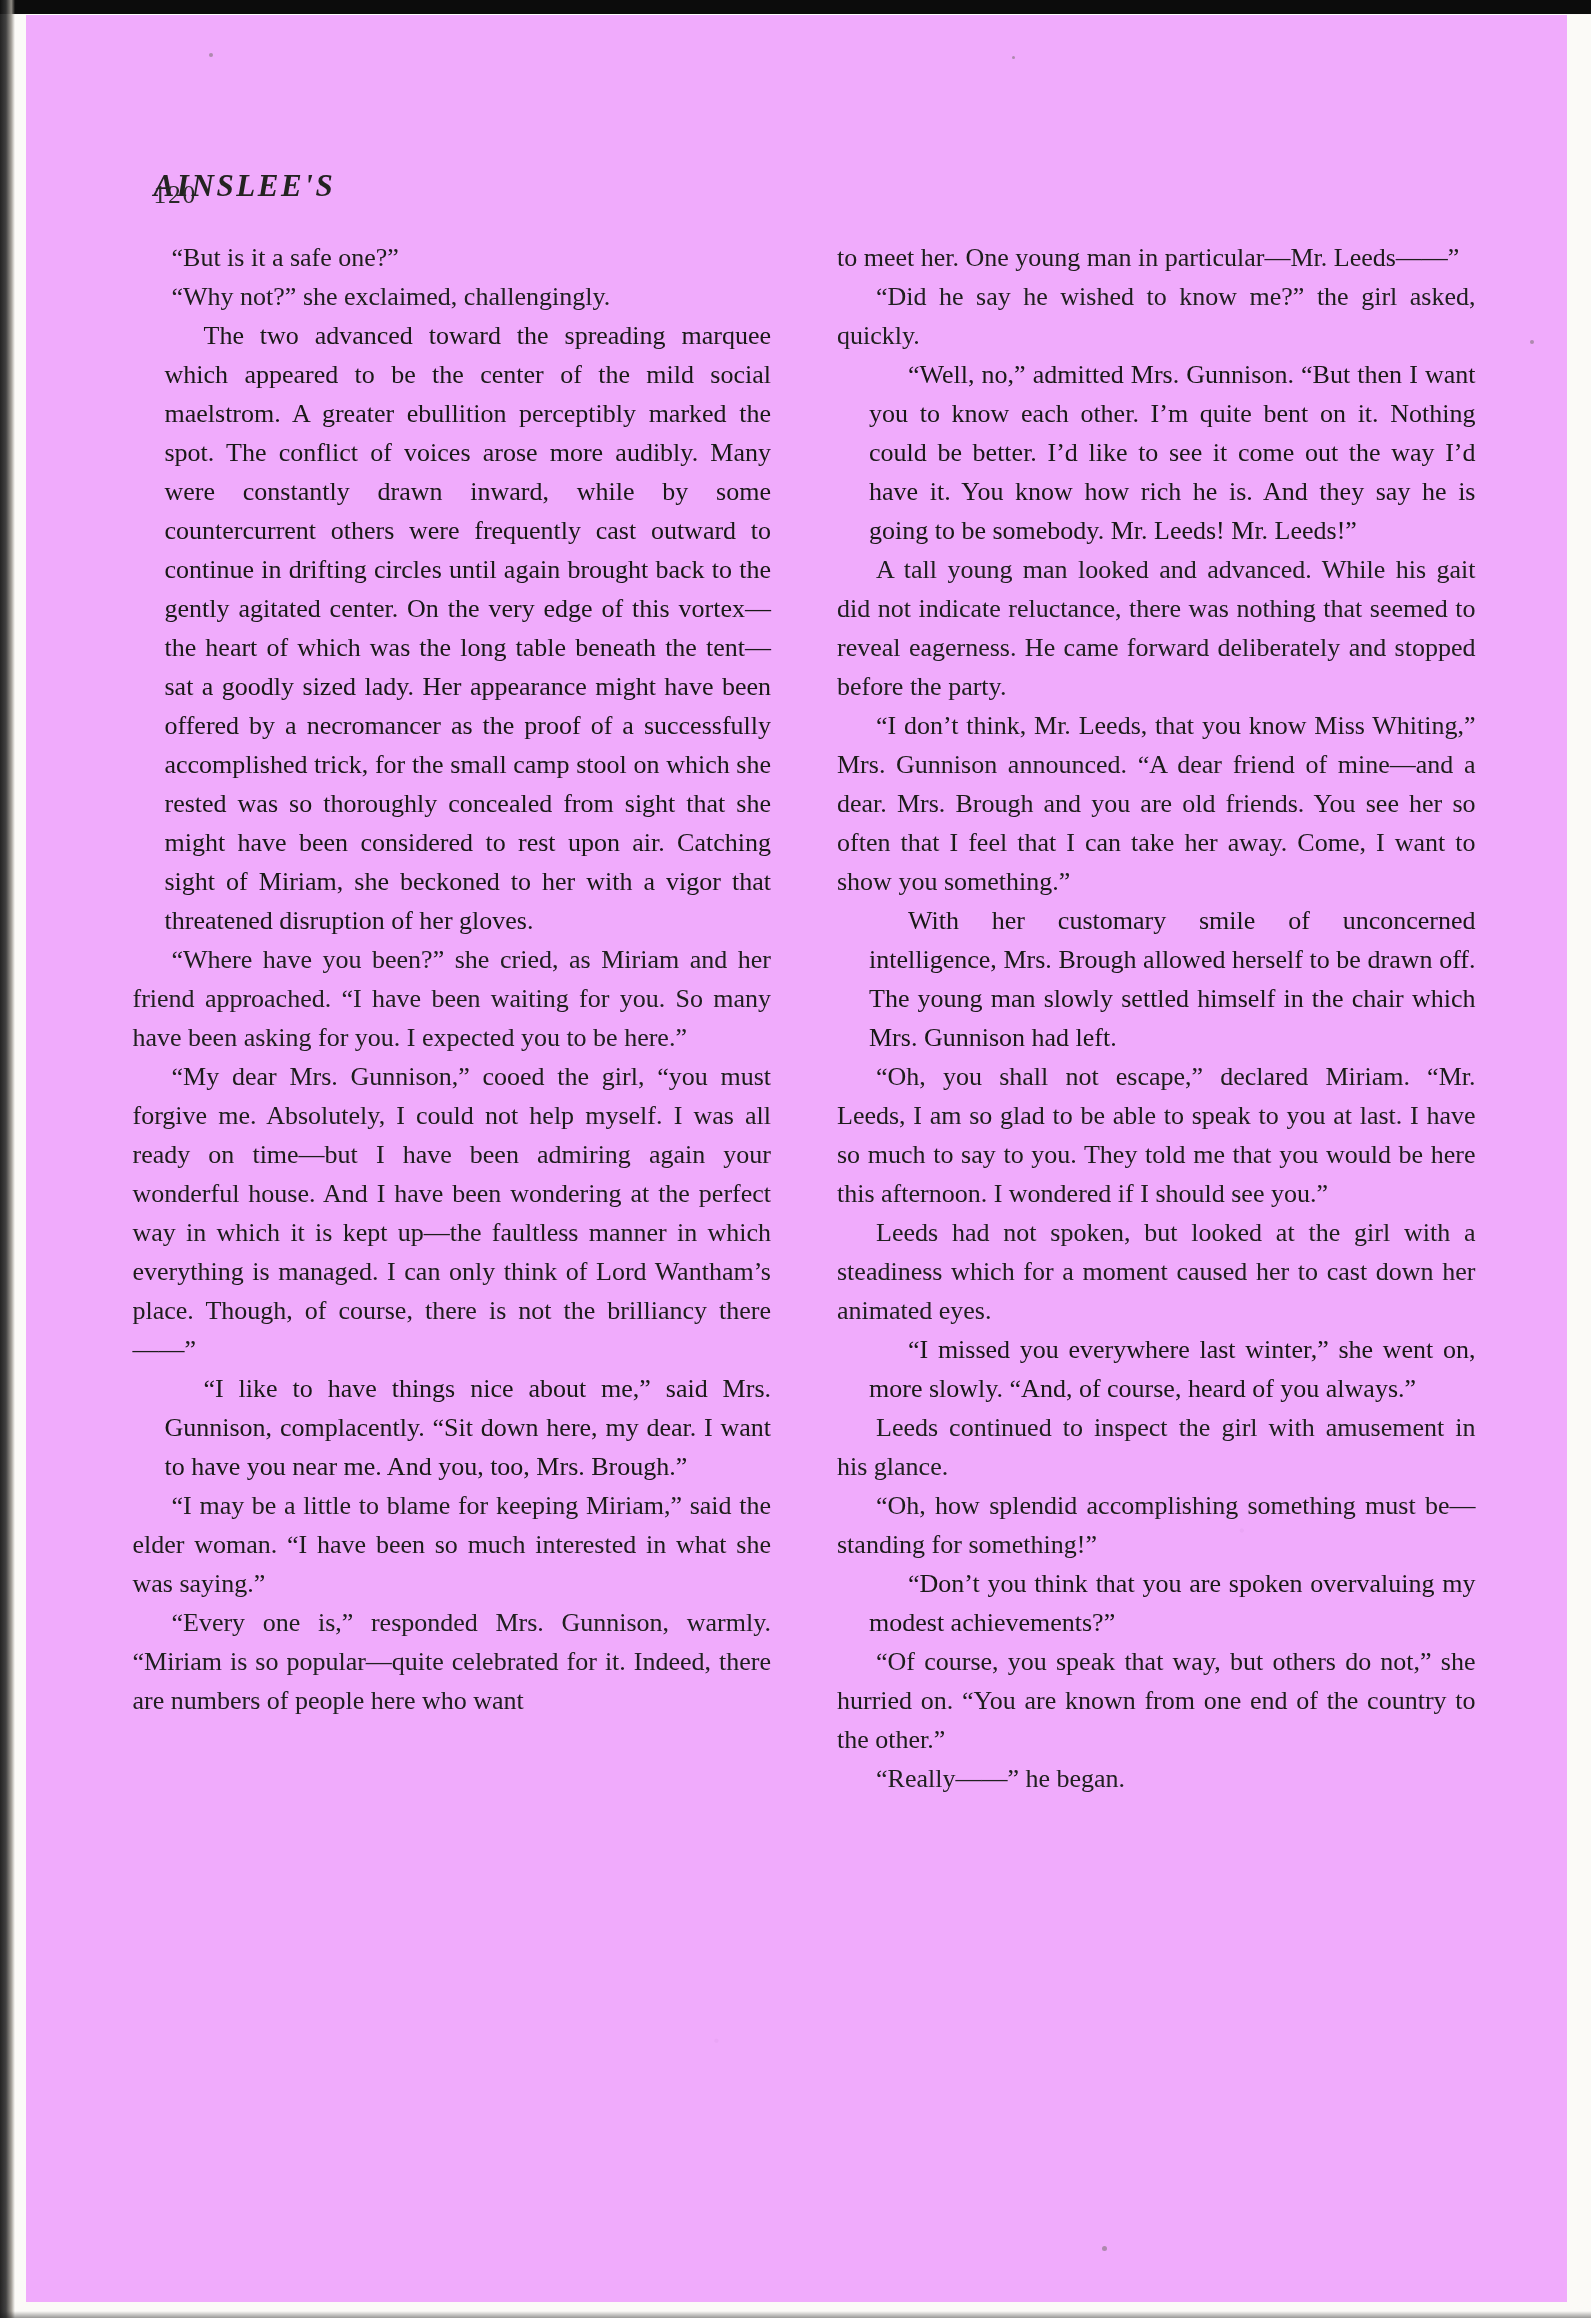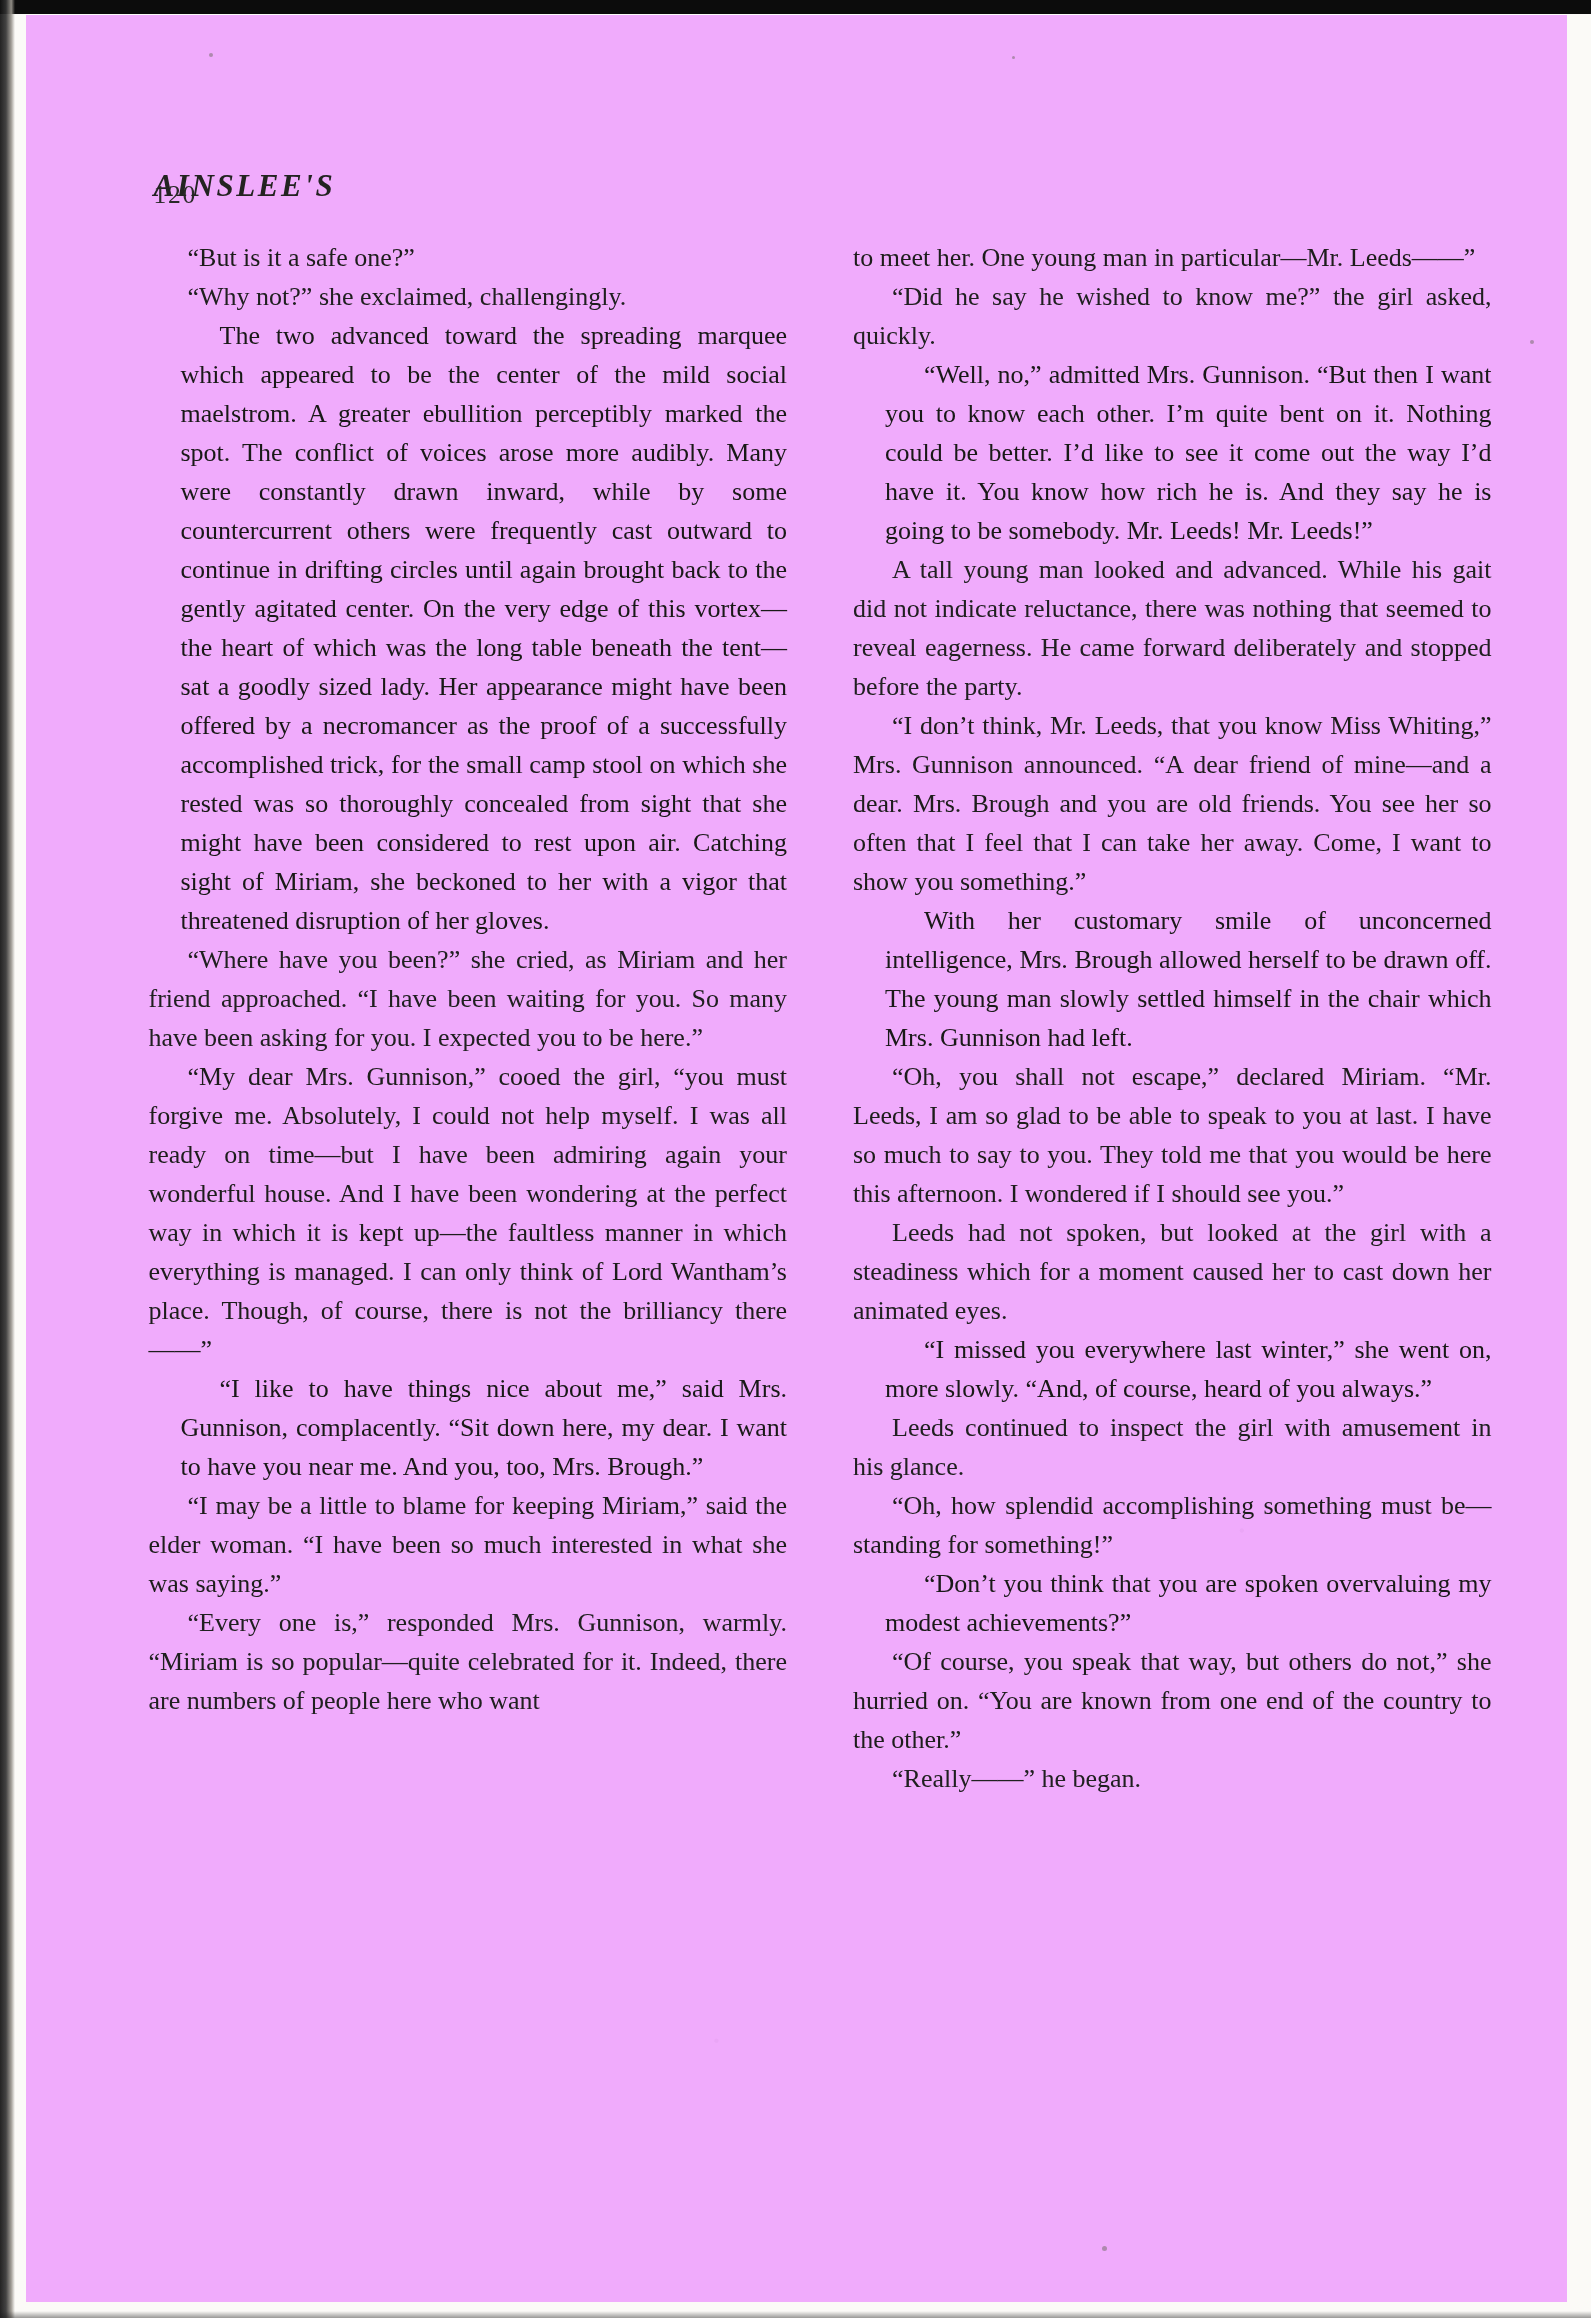--- a/index.html
+++ b/index.html
@@ -79,21 +79,21 @@
     font-style: italic;
     font-weight: bold;
     font-size: 31px;
     letter-spacing: 2.6px;
     color: #232321;
     font-family: "Liberation Serif", serif;
   }
 
   .columns {
     position: absolute;
-    left: 123px;
+    left: 107px;
     top: 223px;
     width: 1343px;
     display: flex;
     gap: 66px;
     justify-content: center;
   }
   .col {
     width: 639px;
   }
   p.para {

